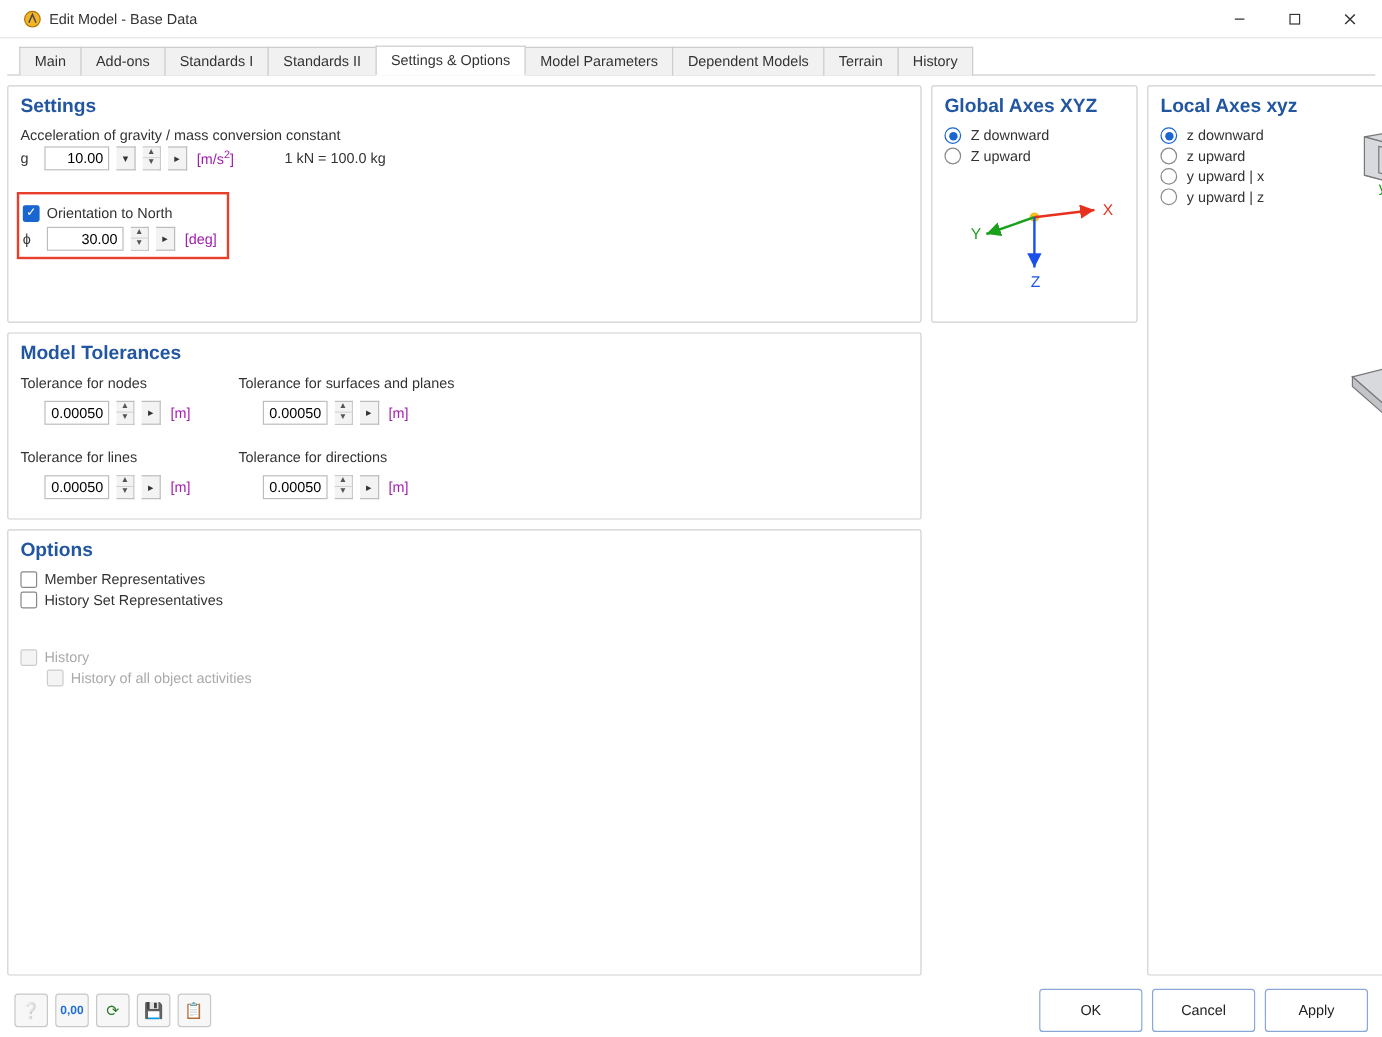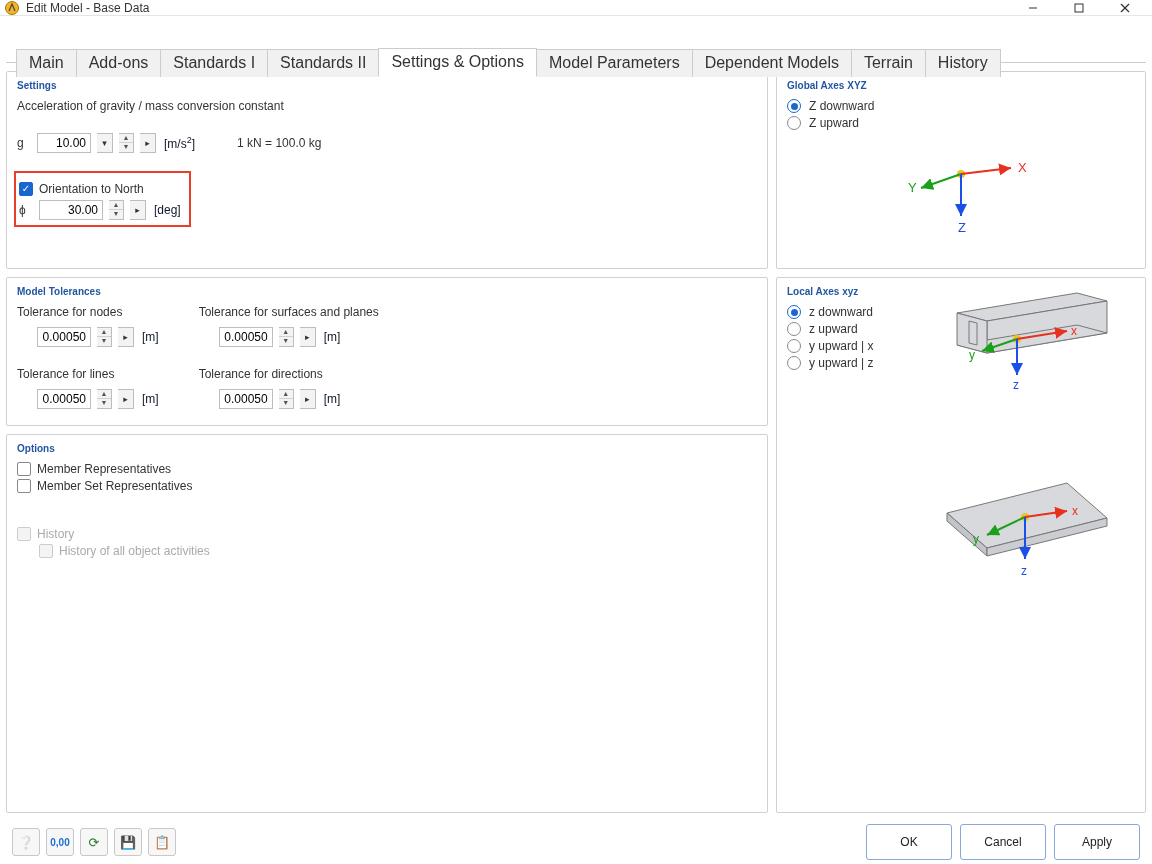--- a/index.html
+++ b/index.html
@@ -8,24 +8,24 @@
     font-family: "Segoe UI", Tahoma, sans-serif;
     font-size: 12px;
     background: #fff;
     color: #333;
     width: 1152px;
     height: 864px;
     overflow: hidden;
     position: relative;
   }
   .titlebar {
-    height: 16px;
+    height: 32px;
     display: flex;
     align-items: center;
-    padding: 0 4px 0 4px;
+    padding: 0 4px 0 19px;
     border-bottom: 1px solid #e5e5e5;
     justify-content: flex-end;
   }
   .titlebar .app-icon {
     width: 16px; height: 16px;
     margin-right: 6px;
     display:flex; align-items:center; justify-content:center;
   }
   .titlebar .title { flex: 0 0 auto; color:#333; }
   .titlebar .spacer { flex:1; }
@@ -44,49 +44,49 @@
     height:25px;
     align-items:flex-end;
   }
   .tab {
     padding:4px 12px 5px 12px;
     background:#f1f1f1;
     border:1px solid #ccc;
     border-bottom:none;
     margin-right:-1px;
     position:relative;
-    top:15px;
+    top:1px;
     color:#333;
     cursor:default;
-    font-size:16px;
+    font-size:12px;
   }
   .tab.active {
     background:#fff;
     border-bottom:1px solid #fff;
     z-index:2;
   }
   .panels {
     display:flex;
     gap:8px;
     margin-top:8px;
     height: calc(100% - 34px);
   }
   .col-left { flex:1; display:flex; flex-direction:column; gap:8px; }
-  .col-right { width:370px; display:flex; flex-direction:column; gap:8px; }
+  .col-right { width:370px; display:flex; flex-direction:row; gap:8px; }
   .panel {
     border:1px solid #d0d0d0;
     border-radius:2px;
     background:#fff;
     padding:8px 10px 10px 10px;
   }
   .panel.grow { flex:1; }
   .panel-title {
     color:#2256a0;
     font-weight:600;
-    font-size:10px;
+    font-size:16px;
     margin-bottom:8px;
   }
   .row { display:flex; align-items:center; gap:6px; margin-bottom:6px; }
   .label-sm { width:14px; }
   .spinbox {
     display:inline-flex; align-items:center;
     border:1px solid #bdbdbd;
     background:#fff;
     height:20px;
   }
@@ -101,21 +101,21 @@
   .picker-btn {
     width:16px; height:20px; border:1px solid #bdbdbd; border-left:none;
     background:#f3f3f3; display:flex; align-items:center; justify-content:center;
     font-size:9px; color:#333;
   }
   .dropdown-arrow {
     width:16px; height:20px; border:1px solid #bdbdbd; border-left:none;
     background:#f3f3f3; display:flex; align-items:center; justify-content:center;
     font-size:9px; color:#333;
   }
-  .unit { font-size:12px; color:#0f172a; margin-left:2px;}
+  .unit { font-size:12px; color:#a21caf; margin-left:2px;}
   .check-row { display:flex; align-items:center; gap:6px; margin:3px 0;}
   .chk {
     width:14px; height:14px; border:1px solid #888; border-radius:2px;
     display:flex; align-items:center; justify-content:center; background:#fff;
     flex-shrink:0;
   }
   .chk.checked { background:#1a66d1; border-color:#1a66d1; }
   .chk.checked::after { content:"✓"; color:#fff; font-size:10px; line-height:10px;}
   .chk.disabled { border-color:#ccc; background:#f4f4f4;}
   .muted { color:#aaa; }
@@ -198,21 +198,21 @@
     <div class="tab">Terrain</div>
     <div class="tab">History</div>
   </div>
 
   <div class="panels">
 
     <div class="col-left">
 
       <div class="panel" style="height:198px;">
         <div class="panel-title">Settings</div>
-        <div style="margin-bottom:20px;">Acceleration of gravity / mass conversion constant</div>
+        <div style="margin-bottom:2px;">Acceleration of gravity / mass conversion constant</div>
         <div class="row">
           <span class="label-sm">g</span>
           <span class="spinbox">
             <input value="10.00" style="">
           </span>
           <span class="dropdown-arrow">▾</span>
           <span style="display:inline-flex;flex-direction:column;border:1px solid #bdbdbd;border-left:none;height:20px;">
             <span class="spin-btn">▲</span>
             <span class="spin-btn">▼</span>
           </span>
@@ -307,21 +307,21 @@
       </div>
 
       <div class="panel grow">
         <div class="panel-title">Options</div>
         <div class="check-row">
             <span class="chk"></span>
             <span>Member Representatives</span>
           </div>
         <div class="check-row">
             <span class="chk"></span>
-            <span>Member Set Representatives</span>
+            <span>History Set Representatives</span>
           </div>
         <div style="height:14px;"></div>
         <div style="height:14px;"></div>
         <div class="check-row">
             <span class="chk disabled"></span>
             <span class="muted">History</span>
           </div>
         <div class="check-row" style="padding-left:22px;">
             <span class="chk disabled"></span>
             <span class="muted">History of all object activities</span>

